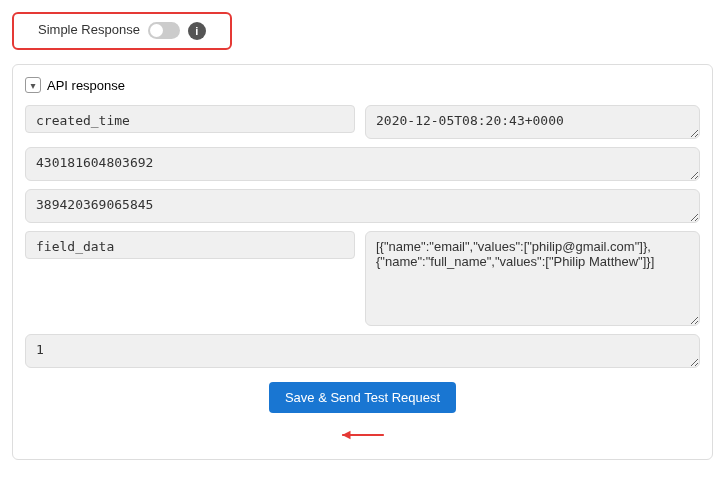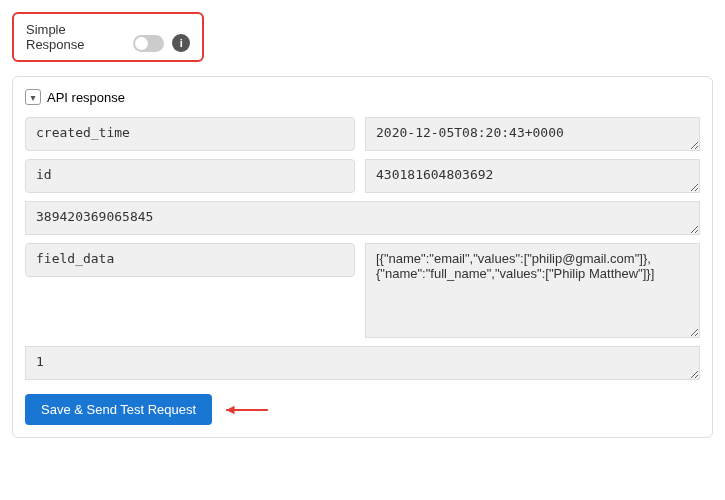--- a/index.html
+++ b/index.html
@@ -7,26 +7,26 @@
       font-family: -apple-system, BlinkMacSystemFont, 'Segoe UI', sans-serif;
       font-size: 13px;
       background: #fff;
       width: 725px;
       min-height: 500px;
       padding: 12px;
     }
 
     .simple-response-bar {
       display: flex;
-      align-items: flex-end;
+      align-items: flex-start;
       gap: 8px;
       border: 2px solid #e53935;
       border-radius: 6px;
-      padding: 8px 12px;
-      width: 192px;
+      padding: 8px 24px;
+      width: 220px;
       margin-bottom: 14px;
     }
 
     .simple-response-label {
       font-size: 13px;
       font-weight: 500;
       color: #333;
     }
 
     .toggle-switch {
@@ -114,47 +114,48 @@
     .field-key {
       width: 330px;
       flex-shrink: 0;
       background: #f0f0f0;
       border: 1px solid #ddd;
       border-radius: 4px;
       padding: 7px 10px;
       font-size: 13px;
       color: #333;
       resize: none;
-      height: 34px;
+      height: 28px;
       overflow: hidden;
     }
 
     .field-value {
       flex: 1;
       background: #f0f0f0;
       border: 1px solid #ddd;
-      border-radius: 0;
+      border-radius: 6px;
       padding: 7px 10px;
       font-size: 13px;
       color: #333;
       resize: vertical;
       min-height: 34px;
     }
 
     .field-value.multiline {
       min-height: 95px;
       resize: both;
       font-family: inherit;
     }
 
     .buttons-row {
       display: flex;
       align-items: center;
       gap: 10px;
       margin-top: 14px;
+      flex-direction: column;
     }
 
     .btn-primary {
       background: #1976d2;
       color: white;
       border: none;
       border-radius: 4px;
       padding: 8px 16px;
       font-size: 13px;
       font-weight: 500;
@@ -199,21 +200,20 @@
     <span class="chevron-icon">▾</span>
     <span class="section-title">API response</span>
   </div>
 
   <div id="fields-container">
       <div class="field-row">
         <textarea class="field-key" readonly="" rows="1" style="">created_time</textarea>
         <textarea class="field-value" rows="1" style="">2020-12-05T08:20:43+0000</textarea>
       </div>
       <div class="field-row">
-        <textarea class="field-key" readonly="" rows="1" style="">id</textarea>
         <textarea class="field-value" rows="1" style="">430181604803692</textarea>
       </div>
       <div class="field-row">
         <textarea class="field-value" rows="1" style="">389420369065845</textarea>
       </div>
       <div class="field-row">
         <textarea class="field-key" readonly="" rows="1" style="">field_data</textarea>
         <textarea class="field-value multiline" rows="5" style="">[{"name":"email","values":["philip@gmail.com"]},{"name":"full_name","values":["Philip Matthew"]}]</textarea>
       </div>
       <div class="field-row">

